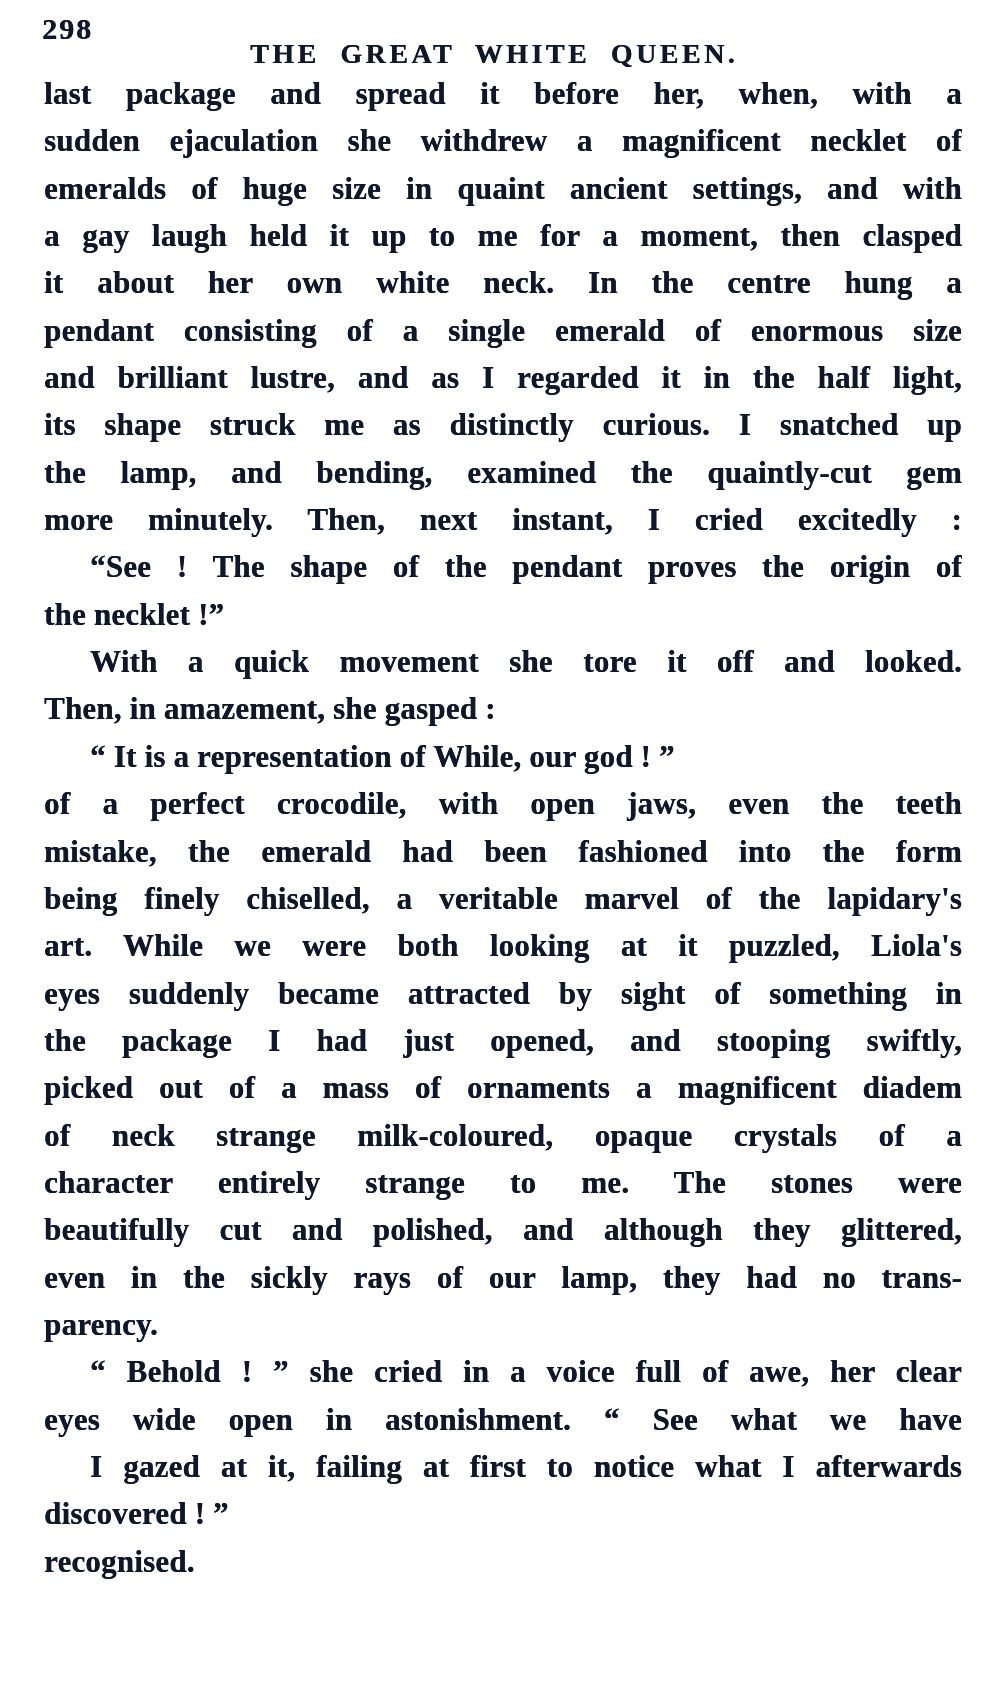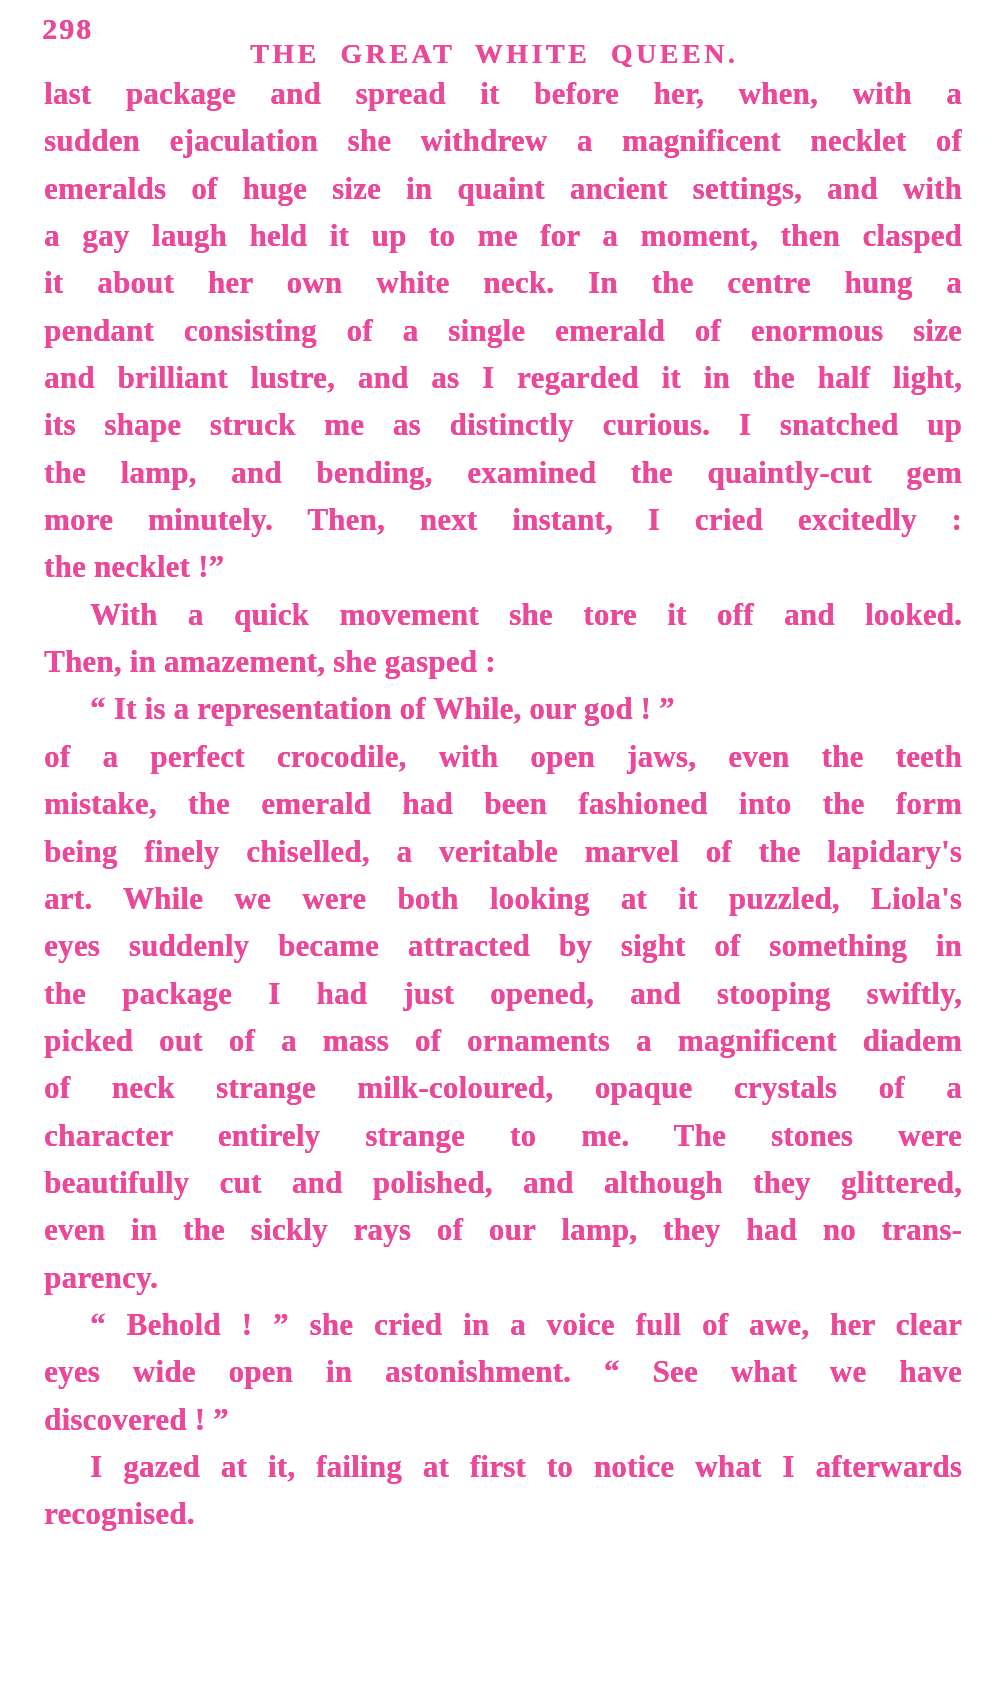--- a/index.html
+++ b/index.html
@@ -2,21 +2,21 @@
 <html><head>
 <meta charset="utf-8">
 <style>
   html, body { margin: 0; padding: 0; background: #ffffff; }
   .page {
     position: relative;
     width: 1000px;
     height: 1681px;
     background: #ffffff;
     font-family: "Liberation Serif", serif;
-    color: #ec4899;
+    color: #0f172a;
     overflow: hidden;
   }
   .running-header { position: absolute; top: 0; left: 0; width: 100%; height: 60px; }
   .page-number {
     position: absolute; left: 42px; top: 12px;
     font-size: 30px; font-weight: 700; letter-spacing: 2px;
     text-shadow: 0.4px 0 0 currentColor;
   }
   .header-title {
     position: absolute; left: 250px; top: 14px;
@@ -54,35 +54,36 @@
       <div class="line justify">last package and spread it before her, when, with a</div>
       <div class="line justify">sudden ejaculation she withdrew a magnificent necklet of</div>
       <div class="line justify">emeralds of huge size in quaint ancient settings, and with</div>
       <div class="line justify">a gay laugh held it up to me for a moment, then clasped</div>
       <div class="line justify">it about her own white neck. In the centre hung a</div>
       <div class="line justify">pendant consisting of a single emerald of enormous size</div>
       <div class="line justify">and brilliant lustre, and as I regarded it in the half light,</div>
       <div class="line justify">its shape struck me as distinctly curious. I snatched up</div>
       <div class="line justify">the lamp, and bending, examined the quaintly-cut gem</div>
       <div class="line justify">more minutely. Then, next instant, I cried excitedly :</div>
+      <div class="line justify indent">“See ! The shape of the pendant proves the origin of</div>
       <div class="line">the necklet !”</div>
       <div class="line justify indent">With a quick movement she tore it off and looked.</div>
       <div class="line">Then, in amazement, she gasped :</div>
       <div class="line indent">“ It is a representation of While, our god ! ”</div>
       <div class="line justify">of a perfect crocodile, with open jaws, even the teeth</div>
       <div class="line justify">mistake, the emerald had been fashioned into the form</div>
       <div class="line justify">being finely chiselled, a veritable marvel of the lapidary's</div>
       <div class="line justify">art. While we were both looking at it puzzled, Liola's</div>
       <div class="line justify">eyes suddenly became attracted by sight of something in</div>
       <div class="line justify">the package I had just opened, and stooping swiftly,</div>
       <div class="line justify">picked out of a mass of ornaments a magnificent diadem</div>
       <div class="line justify">of neck strange milk-coloured, opaque crystals of a</div>
       <div class="line justify">character entirely strange to me. The stones were</div>
       <div class="line justify">beautifully cut and polished, and although they glittered,</div>
       <div class="line justify">even in the sickly rays of our lamp, they had no trans-</div>
       <div class="line">parency.</div>
       <div class="line justify indent">“ Behold ! ” she cried in a voice full of awe, her clear</div>
       <div class="line justify">eyes wide open in astonishment. “ See what we have</div>
+      <div class="line justify indent">I gazed at it, failing at first to notice what I afterwards</div>
       <div class="line">discovered ! ”</div>
-      <div class="line justify indent">I gazed at it, failing at first to notice what I afterwards</div>
       <div class="line">recognised.</div>
     </div>
 </div>
 
 </body></html>

